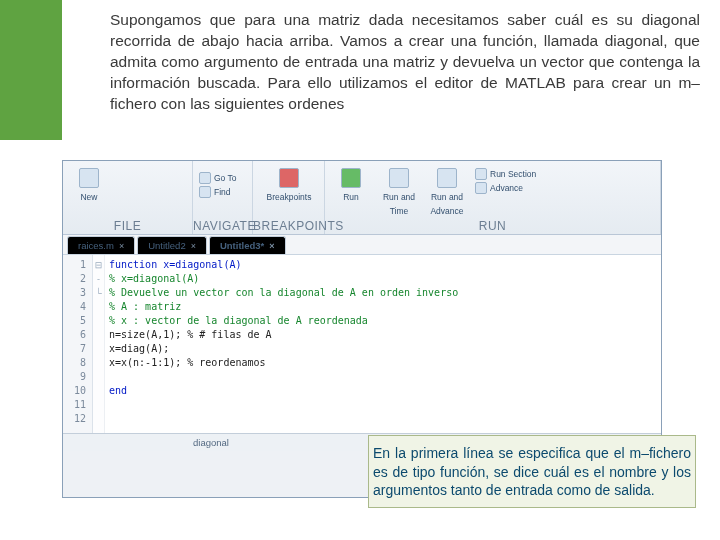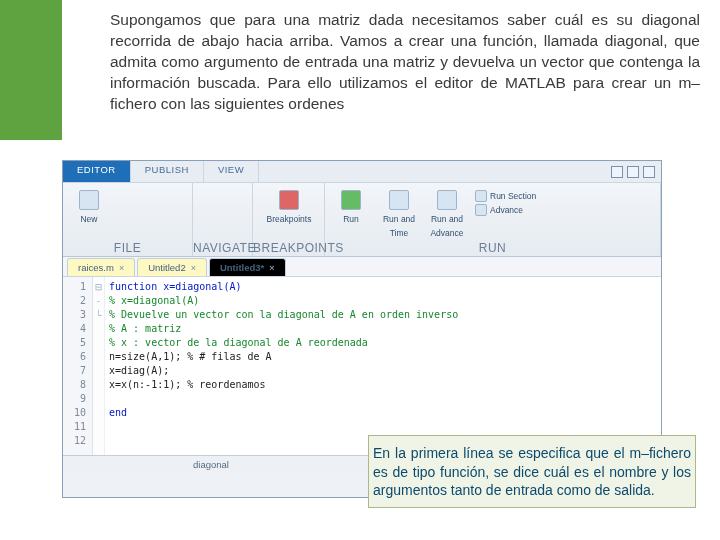--- a/index.html
+++ b/index.html
@@ -21,63 +21,63 @@
   .ribbon { height: 74px; background: linear-gradient(#f2f5f9,#e5ebf1); border-bottom: 1px solid #b9c6d6; display: flex; }
   .ribgroup { border-right: 1px solid #cbd6e2; padding: 3px 6px; display: flex; flex-direction: column; position: relative; }
   .ribgroup .glabel { position: absolute; bottom: 1px; left: 0; right: 0; text-align: center; font-size: 12px; color: #6c7e92; letter-spacing: 0.5px; }
   .bigbtn { display: flex; flex-direction: column; align-items: center; width: 40px; padding-top: 4px; font-size: 8.5px; color: #34506f; gap: 4px; }
   .bigbtn .bicon { width: 20px; height: 20px; background: #d7e4f1; border: 1px solid #9db4cb; border-radius: 2px; }
   .smallstack { display: flex; flex-direction: column; gap: 2px; padding-top: 2px; font-size: 8.5px; color: #34506f; }
   .smallstack div { display: flex; align-items: center; gap: 3px; white-space: nowrap; }
   .sicon { width: 12px; height: 12px; background: #d7e4f1; border: 1px solid #9db4cb; border-radius: 2px; display: inline-block; }
   .row { display:flex; gap:8px; }
   .doc-tabs { height: 20px; background: #f3f5f8; border-bottom: 1px solid #c9d5e1; display: flex; align-items: flex-end; font-size: 9.5px; padding-left: 4px; gap: 0; }
-  .doc-tab { padding: 3px 10px; border: 1px solid #c2cedb; border-bottom: none; background: #fef9c3; color: #45607d; margin-right: 2px; border-radius: 3px 3px 0 0; position: relative; }
+  .doc-tab { padding: 3px 10px; border: 1px solid #c2cedb; border-bottom: none; background: #000000; color: #45607d; margin-right: 2px; border-radius: 3px 3px 0 0; position: relative; }
   .doc-tab.active { background: #000000; font-weight: bold; }
   .doc-tab .x { font-size: 9px; color: #7a8ea3; margin-left: 5px; }
   .code-area { display: flex; background: #fff; height: 178px; }
   .gutter { width: 30px; background: #f4f6f9; border-right: 1px solid #dbe2ea; text-align: right; padding: 3px 6px 0 0; font-family: Consolas, monospace; font-size: 10px; color: #7b8a9c; line-height: 14px; }
   .fold-col { width: 12px; background: #fdfdfe; border-right: 1px solid #eceff3; padding-top: 3px; font-size: 9px; color: #9cadbf; line-height: 14px; text-align: center; }
   .code { flex: 1; padding: 3px 4px 0 4px; font-family: Consolas, monospace; font-size: 10px; line-height: 14px; color: #222; white-space: pre; }
   .kw { color: #0018c6; }
   .cm { color: #17862e; }
   .statusbar { height: 18px; border-top: 1px solid #c3ceda; background: #edf1f5; display: flex; align-items: center; font-size: 9.5px; color: #546a82; padding-left: 130px; }
   .callout { position: absolute; right: 24px; bottom: 32px; width: 328px; background: #f0f4e6; border: 1px solid #aab98a; padding: 8px 4px; font-size: 14px; color: #0c4a6e; text-align: justify; line-height: 1.3; }
 </style>
 </head>
 <body>
 
 <div class="left-accent"></div>
 
 <div class="intro-text">Supongamos que para una matriz dada necesitamos saber cuál es su diagonal recorrida de abajo hacia arriba. Vamos a crear una función, llamada diagonal, que admita como argumento de entrada una matriz y devuelva un vector que contenga la información buscada. Para ello utilizamos el editor de MATLAB para crear un m–fichero con las siguientes ordenes</div>
 
 <div class="editor-window">
 
-  <div class="tabstrip">
-    <div class="ribtab active">EDITOR</div>
-    <div class="ribtab">PUBLISH</div>
-    <div class="ribtab">VIEW</div>
-    <div class="qat">
-      <span></span>
-      <span></span>
-      <span></span>
-    </div>
-  </div>
 
   <div class="ribbon">
     <div class="ribgroup" style="width:130px">
       <div class="row">
         <div class="bigbtn">
           <div class="bicon"></div>
           <span>New</span>
         </div>
       </div>
       <div class="glabel">FILE</div>
     </div>
     <div class="ribgroup" style="width:60px">
+      <div class="smallstack" style="padding-top:8px">
+        <div>
+            <span class="sicon"></span>
+            <span>Go To</span>
+          </div>
+        <div>
+            <span class="sicon"></span>
+            <span>Find</span>
+          </div>
+      </div>
       <div class="glabel">NAVIGATE</div>
     </div>
     <div class="ribgroup" style="width:72px">
       <div class="bigbtn" style="width:60px">
         <div class="bicon" style="background:#d66"></div>
         <span>Breakpoints</span>
       </div>
       <div class="glabel">BREAKPOINTS</div>
     </div>
     <div class="ribgroup" style="flex:1">

